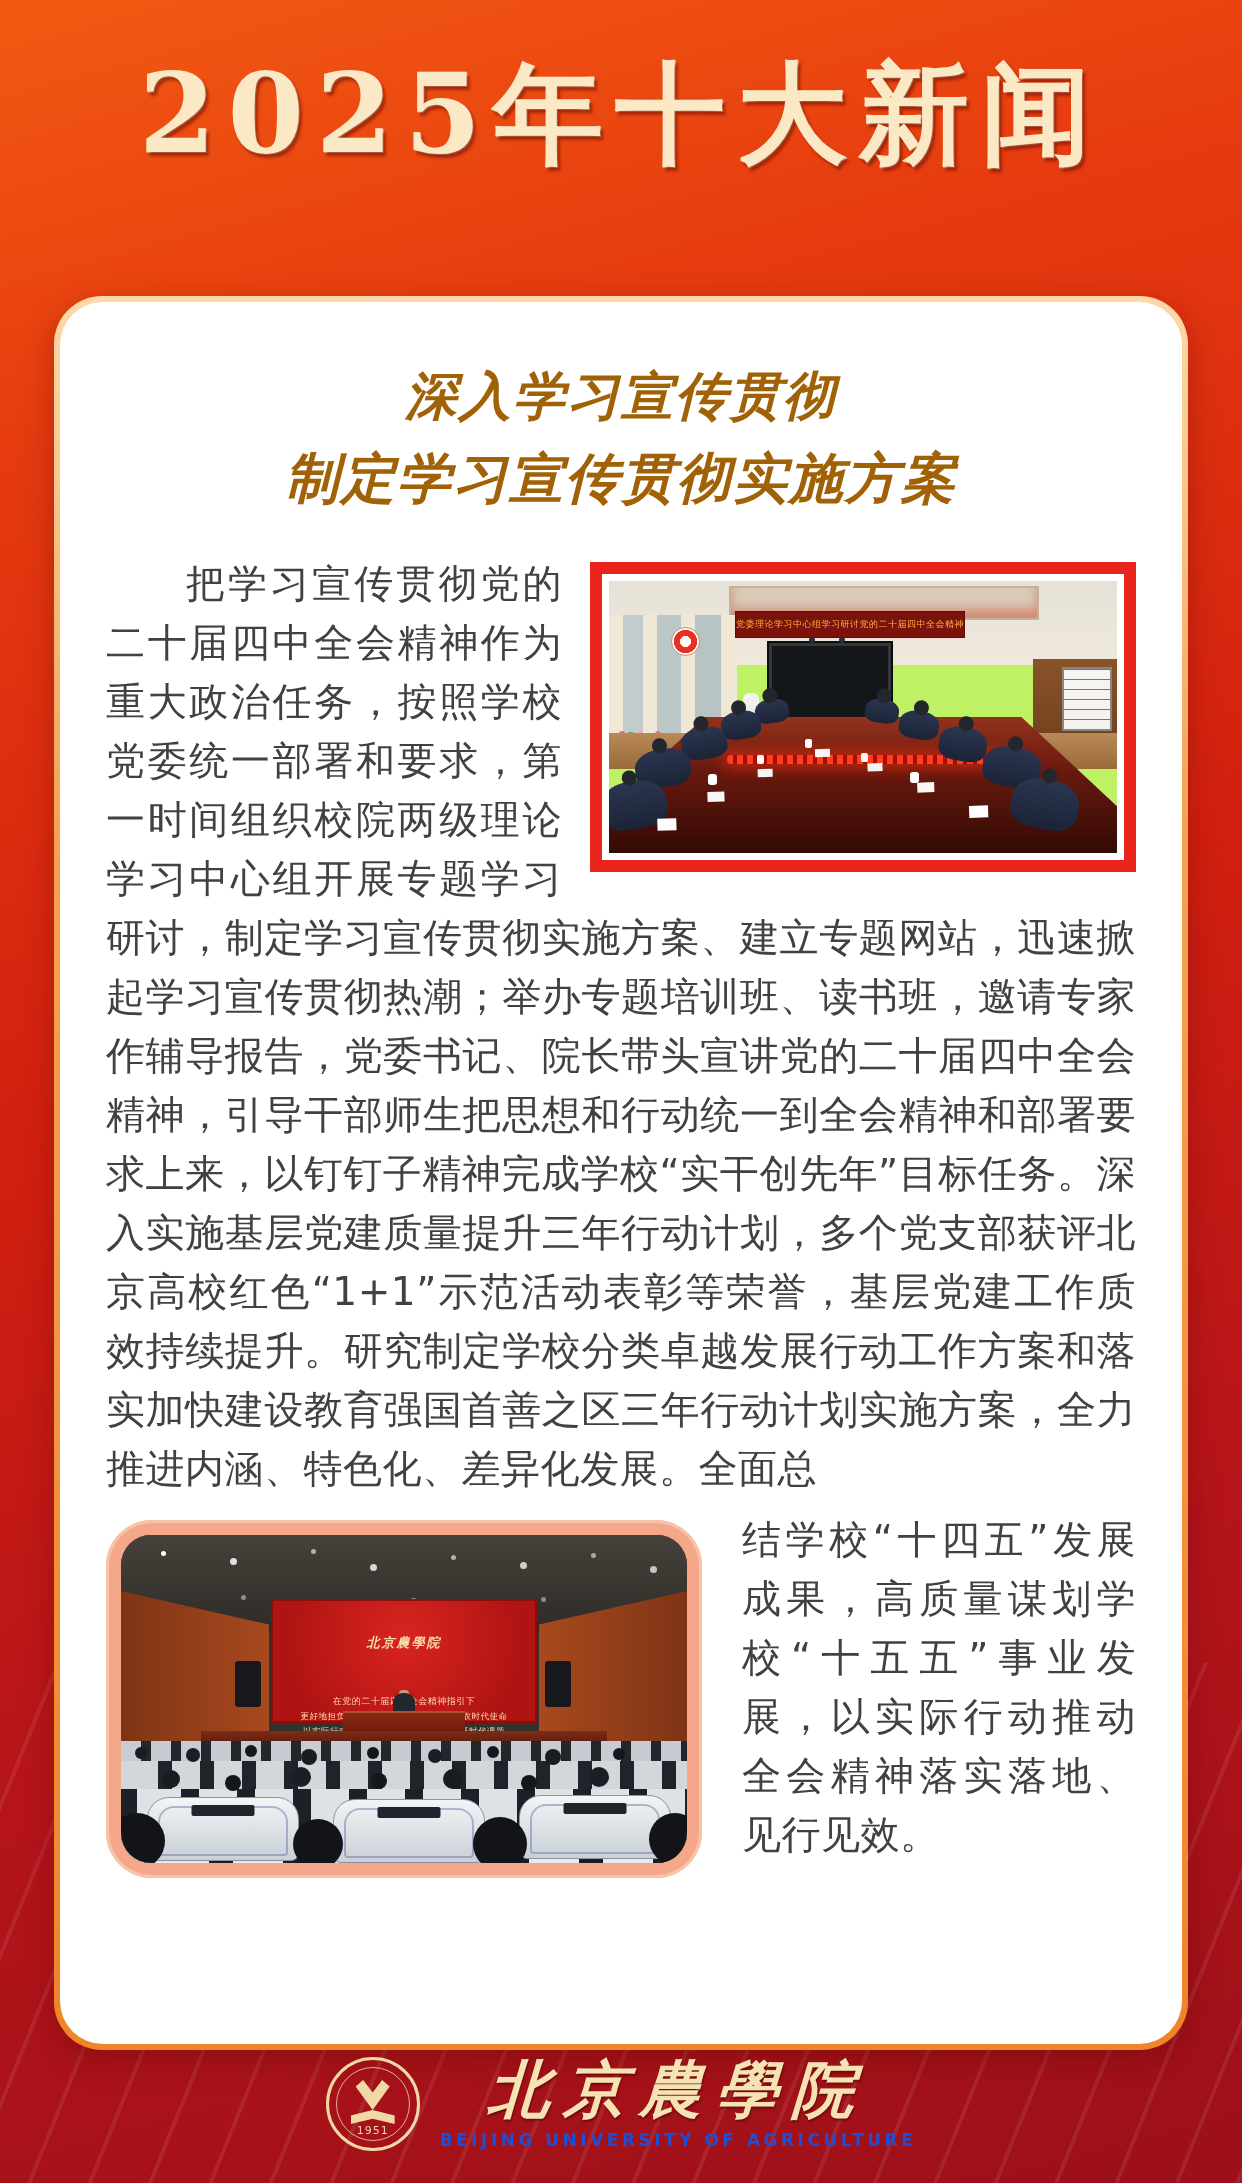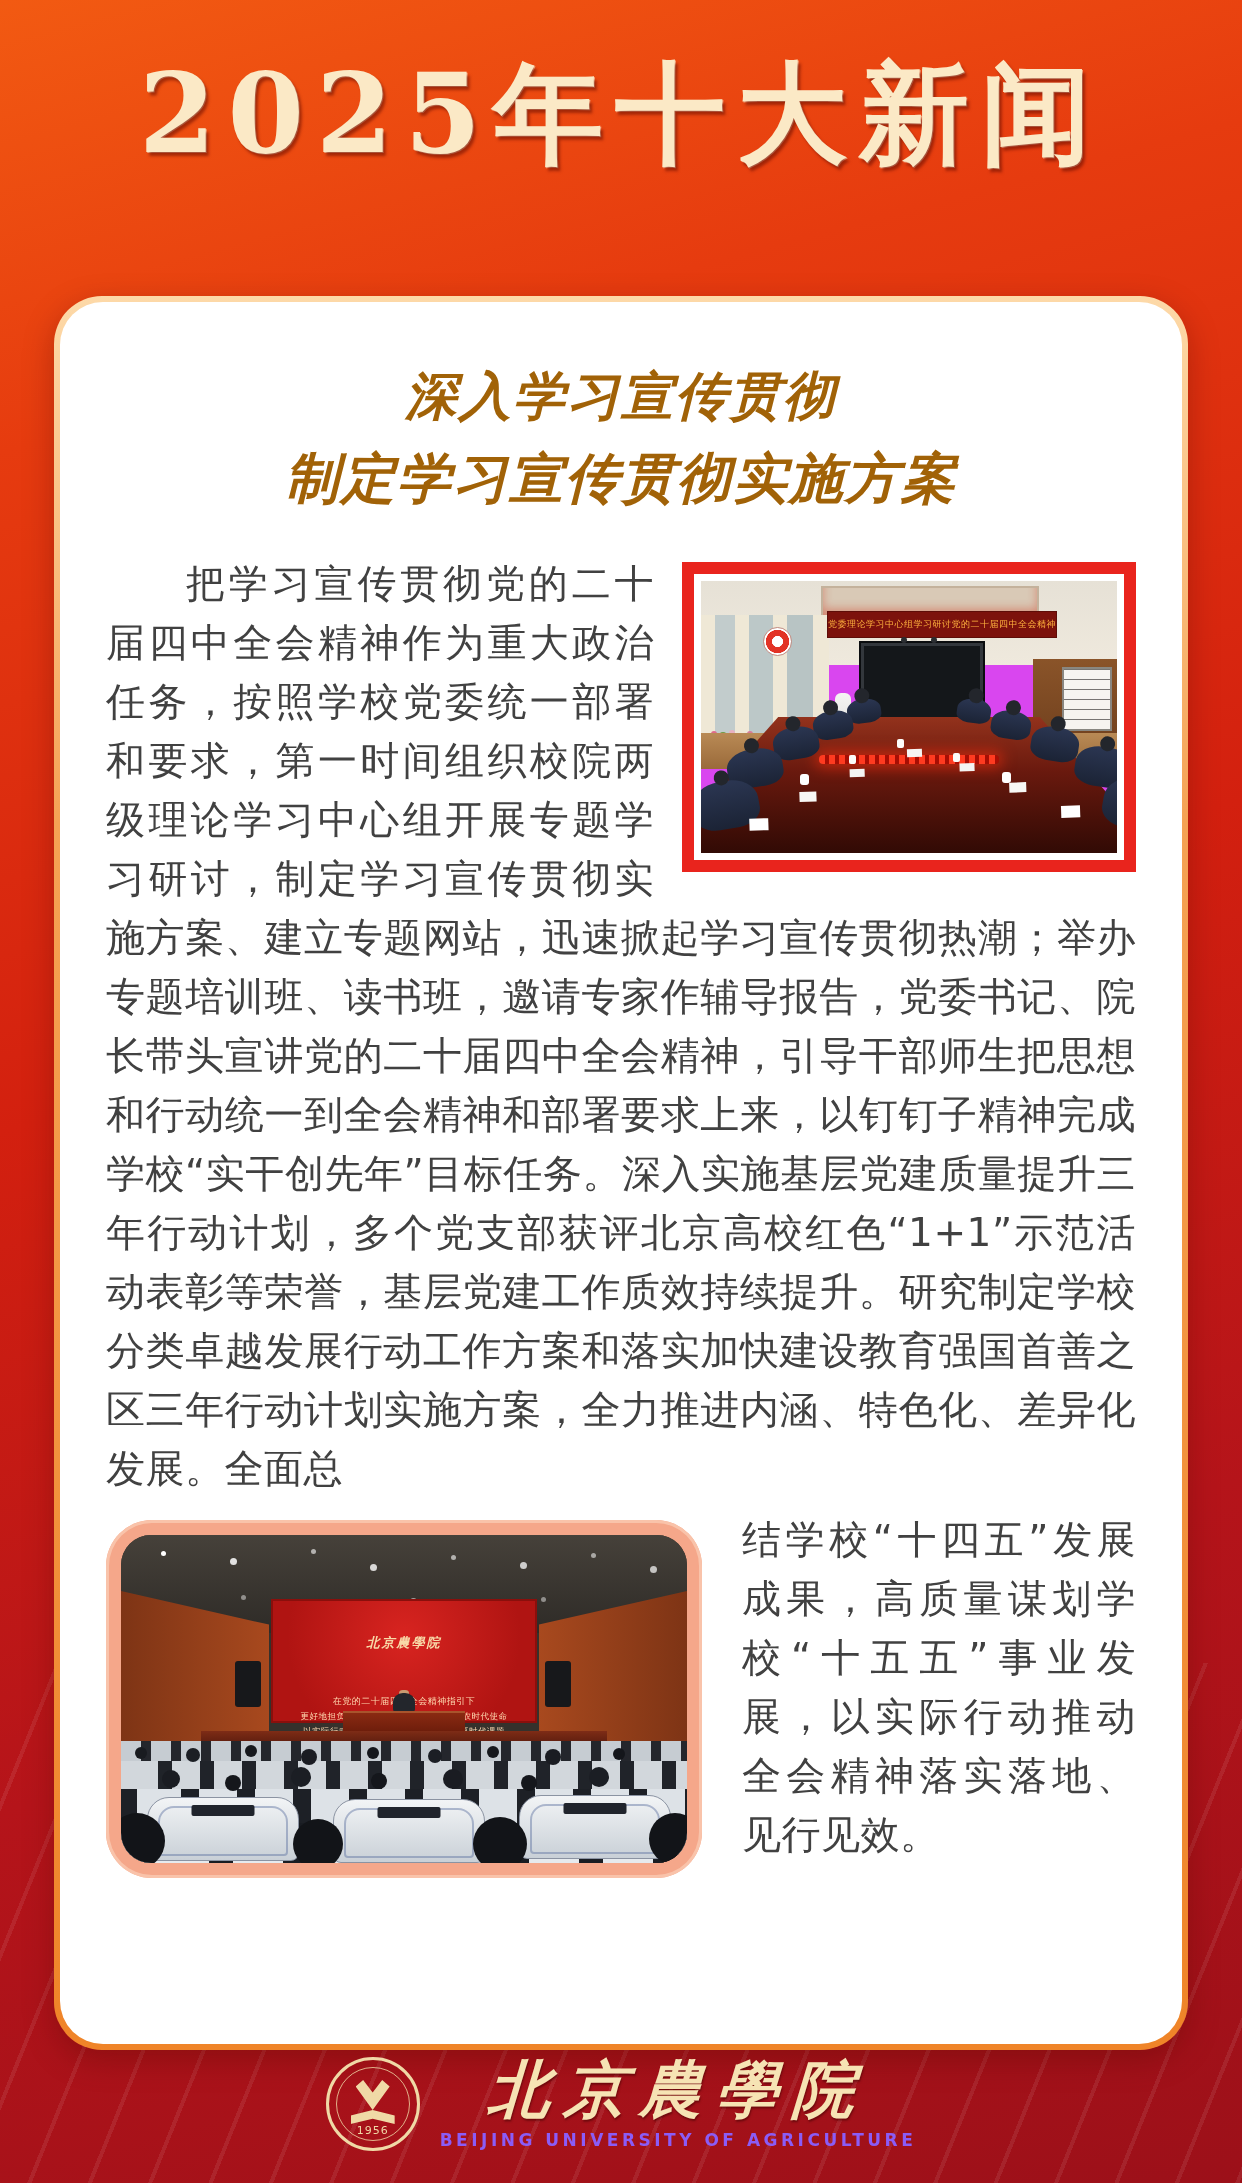--- a/index.html
+++ b/index.html
@@ -33,21 +33,21 @@
   .hl1{font-size:52px;line-height:80px;}
   .hl2{font-size:54px;line-height:84px;}
   .hl3{font-size:54px;line-height:88px;}
   .article{margin-top:34px;font-size:39px;line-height:59px;color:#414141;text-align:justify;letter-spacing:.5px;}
   .flow1{text-indent:80px;}
   .flow2{margin-top:12px;}
   .flow1::after,.flow2::after{content:"";display:block;clear:both;}
 
   
   .photo1{float:right;margin:8px 0 14px 28px;border:12px solid #e9241d;background:#fff;padding:7px;}
-  .scene1{position:relative;width:416px;height:272px;overflow:hidden;background:#d946ef;text-indent:0;}
+  .scene1{position:relative;width:508px;height:272px;overflow:hidden;background:#bef264;text-indent:0;}
   .fig{position:absolute;background:linear-gradient(#2b3652,#1b2335);border-radius:45% 45% 35% 35%;}
   .fig::before{content:"";position:absolute;left:50%;top:-11px;transform:translateX(-50%);
     width:15px;height:15px;border-radius:50%;background:#23262c;box-shadow:0 3px 0 -4px #c89b72;}
 
   
   .photo2{float:left;margin:10px 40px 6px 0;background:#f5a78a;border-radius:46px;padding:15px;
     box-shadow:inset 0 0 0 3px #f9c3aa;}
   .scene2{position:relative;width:566px;height:328px;overflow:hidden;border-radius:30px;background:#35312c;text-indent:0;}
   .seat{position:absolute;background:linear-gradient(180deg,#f2f4f6,#c9d0d7);
     border-radius:22px 22px 8px 8px;border:1px solid #8b93a2;box-sizing:border-box;}
@@ -60,21 +60,21 @@
   .seal{position:relative;width:94px;height:94px;border-radius:50%;border:3px solid #f0d9a6;box-sizing:border-box;}
   .seal .inner-ring{position:absolute;inset:7px;border-radius:50%;border:1.5px solid rgba(240,217,166,.8);}
   .seal .emblem{position:absolute;left:50%;top:20px;transform:translateX(-50%);width:34px;height:30px;
     background:#f0d9a6;clip-path:polygon(50% 100%,0 22%,22% 0,50% 42%,78% 0,100% 22%);}
   .seal .book{position:absolute;left:50%;top:50px;transform:translateX(-50%);width:44px;height:14px;background:#f0d9a6;
     clip-path:polygon(0 40%,50% 0,100% 40%,100% 100%,50% 62%,0 100%);}
   .seal .year{position:absolute;left:0;right:0;top:64px;text-align:center;font-size:11px;color:#f0d9a6;letter-spacing:1px;}
   .uni-names{display:flex;flex-direction:column;align-items:center;}
   .uni-cn{font-family:"DejaVu Serif",serif;font-weight:900;font-style:italic;font-size:62px;line-height:64px;
     letter-spacing:14px;color:#f6e3b4;transform:skewX(-3deg);text-shadow:1px 2px 2px rgba(60,0,0,.5);}
-  .uni-en{margin-top:8px;font-size:17px;font-weight:bold;letter-spacing:3.5px;color:#8b5cf6;}
+  .uni-en{margin-top:8px;font-size:17px;font-weight:bold;letter-spacing:3.5px;color:#1d4ed8;}
 </style>
 </head>
 <body>
 
 <div class="bg-stripes"></div>
 
 <div class="main-title">2025年十大新闻</div>
 
 <div class="card-outer">
   <div class="card-inner">
@@ -171,19 +171,19 @@
 
     </div>
   </div>
 </div>
 
 <div class="footer">
   <div class="seal">
     <div class="inner-ring"></div>
     <div class="emblem"></div>
     <div class="book"></div>
-    <div class="year">1956</div>
+    <div class="year">1951</div>
   </div>
   <div class="uni-names">
     <div class="uni-cn">北京農學院</div>
     <div class="uni-en">BEIJING UNIVERSITY OF AGRICULTURE</div>
   </div>
 </div>
 
 </body></html>

